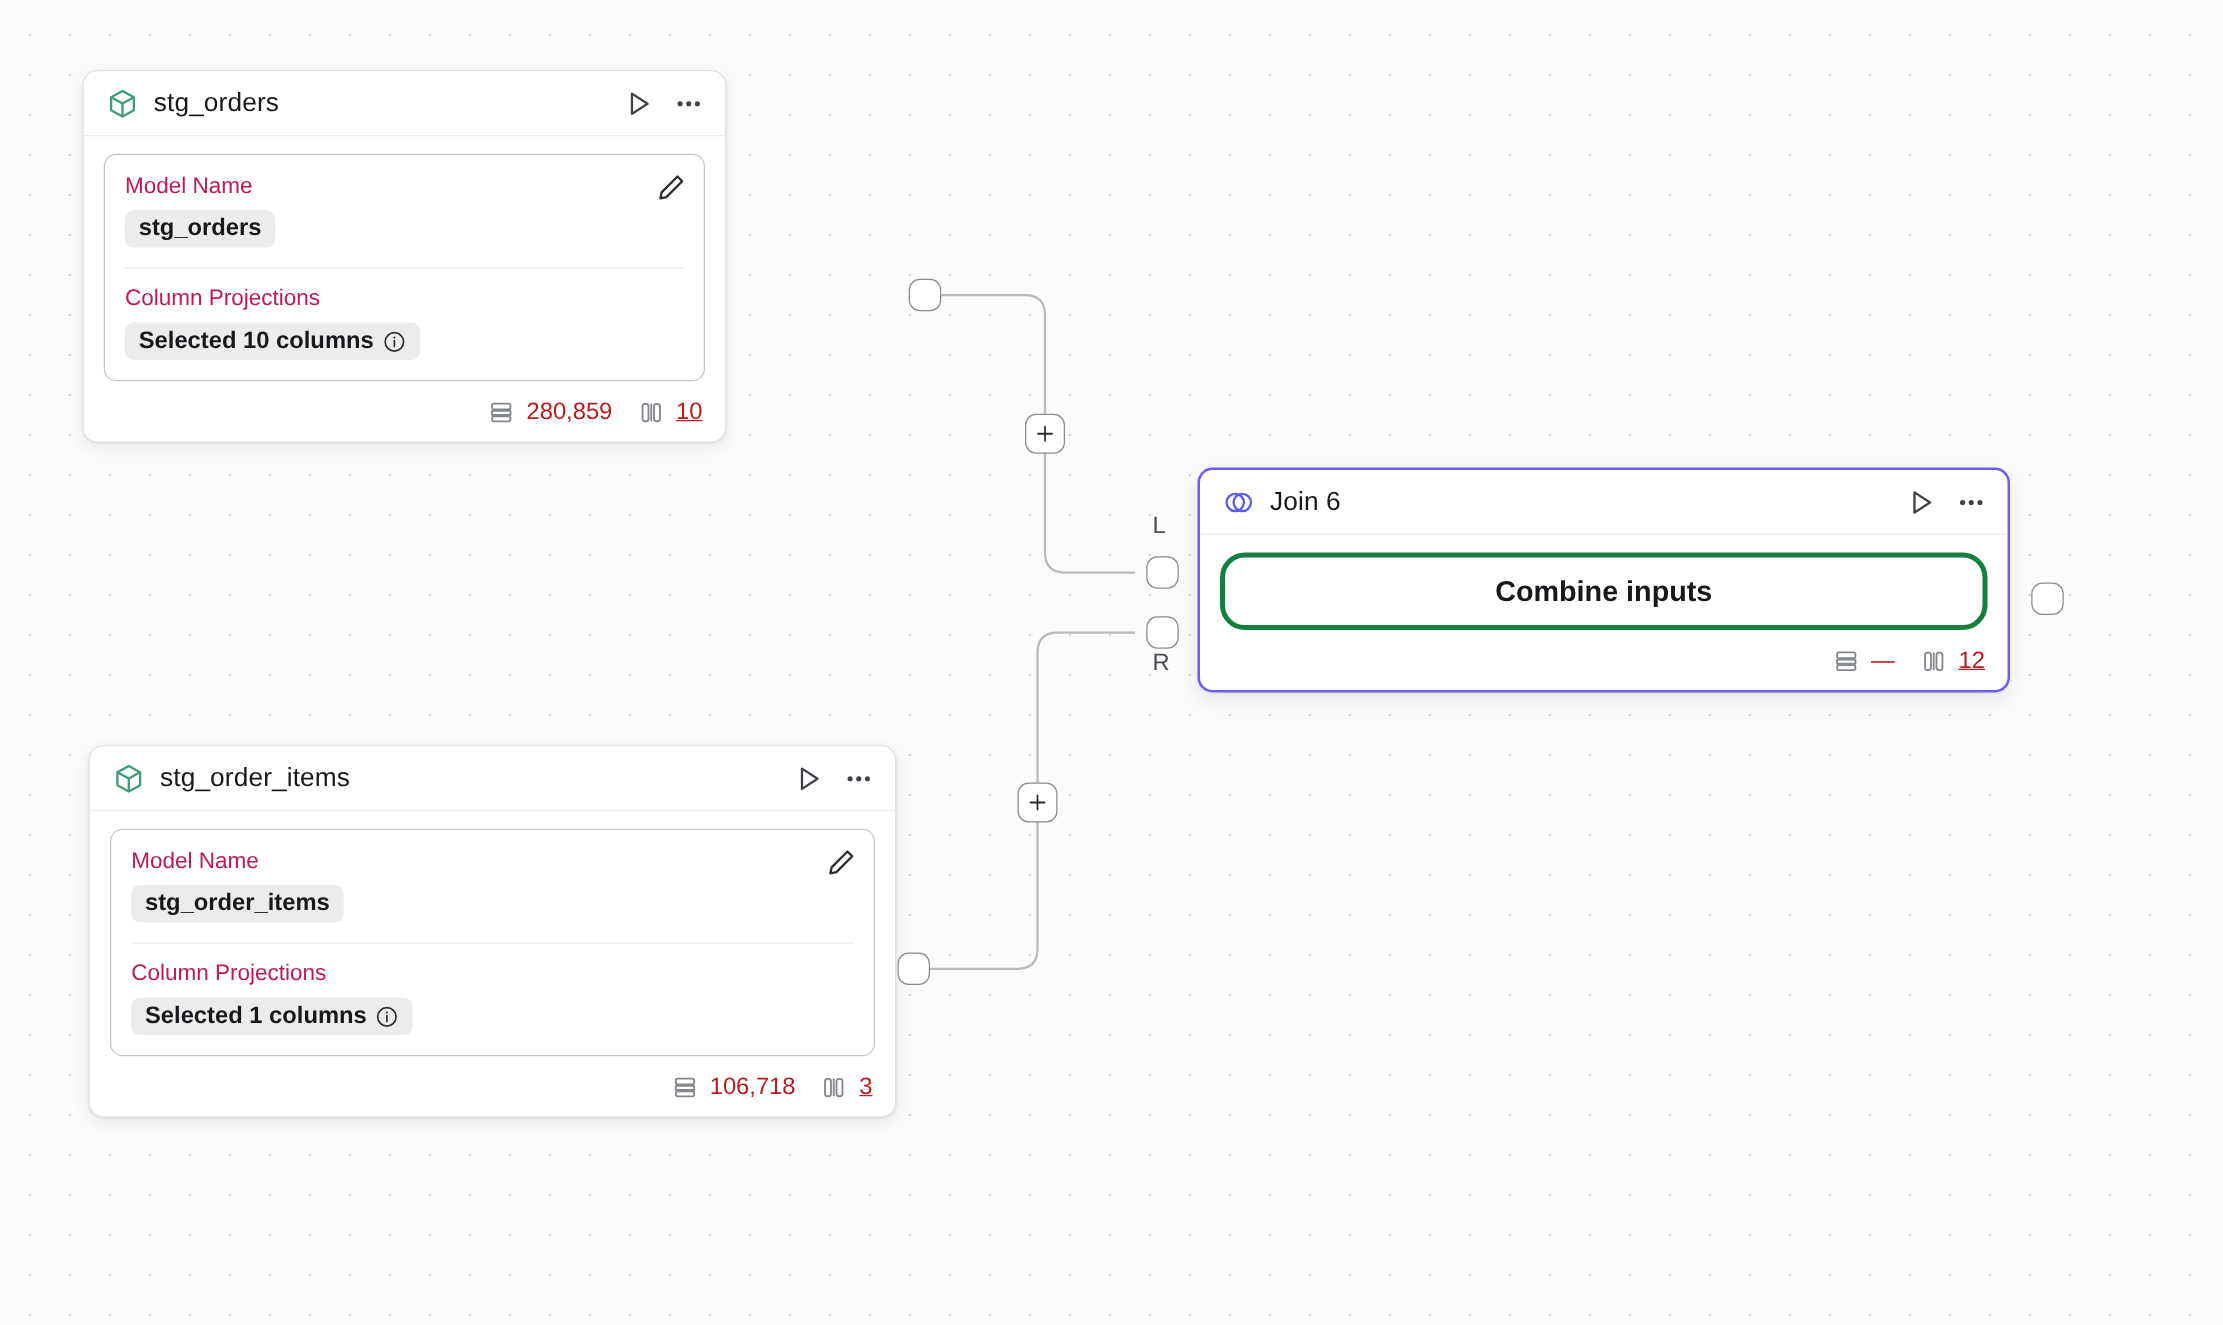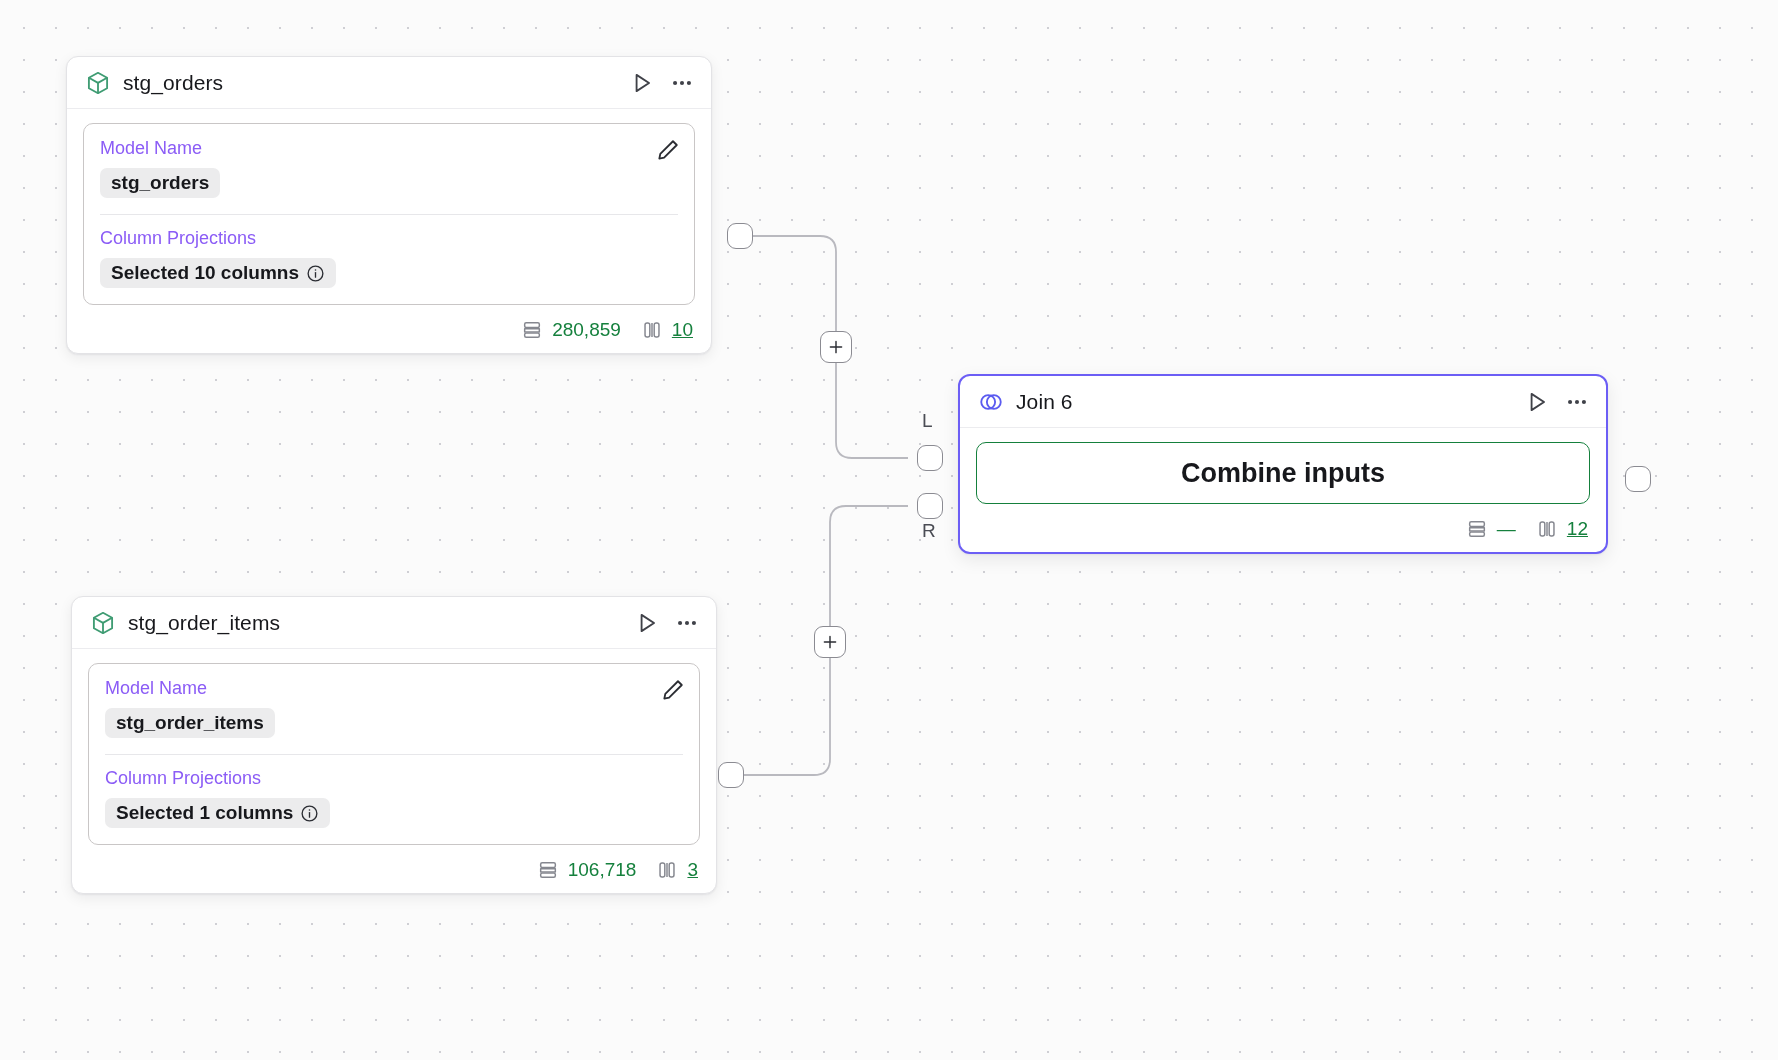--- a/index.html
+++ b/index.html
@@ -80,21 +80,21 @@
 
   .config-box {
     border: 1px solid #c9c6c6;
     border-radius: 10px;
     padding: 14px 16px 16px 16px;
     position: relative;
     box-sizing: border-box;
   }
   .field-label {
     font-size: 18px;
-    color: #8b5cf6;
+    color: #be185d;
     margin-bottom: 9px;
   }
   .chip {
     display: inline-flex;
     align-items: center;
     gap: 7px;
     background: #ececed;
     border-radius: 7px;
     padding: 4px 11px;
     font-size: 19px;
@@ -106,40 +106,40 @@
     background: #e7e7ea;
     margin: 16px 0 13px 0;
   }
   .edit-btn {
     position: absolute;
     right: 13px;
     top: 13px;
   }
 
   .combine-box {
-    border: 1px solid #15803d;
-    border-radius: 10px;
+    border: 4px solid #15803d;
+    border-radius: 20px;
     height: 62px;
     display: flex;
     align-items: center;
     justify-content: center;
-    font-size: 27px;
+    font-size: 23px;
     font-weight: bold;
     color: #17181c;
     box-sizing: border-box;
   }
 
   .node-footer {
     display: flex;
     align-items: center;
     justify-content: flex-end;
     gap: 10px;
     padding: 8px 18px 12px 18px;
     font-size: 19px;
-    color: #15803d;
+    color: #b91c1c;
   }
   .stat {
     display: inline-flex;
     align-items: center;
     gap: 9px;
   }
   .stat + .stat { margin-left: 10px; text-decoration: underline; }
 
   
   .port {
@@ -177,21 +177,21 @@
 
 <div id="canvas">
 
   <svg id="edges" viewBox="0 0 1778 1060" width="1778" height="1060">
 
     <path d="M 753 236 H 820 Q 836 236 836 252 V 442 Q 836 458 852 458 H 908" fill="none" stroke="#b9b9bf" stroke-width="1.8"></path>
 
     <path d="M 744 775 H 814 Q 830 775 830 759 V 522 Q 830 506 846 506 H 908" fill="none" stroke="#b9b9bf" stroke-width="1.8"></path>
   </svg>
 
-  <div class="node" style="left:66px; top:56px; width:646px;">
+  <div class="node" style="left:66px; top:56px; width:515px;">
 
     <div class="node-header">
       <span class="icon-btn">
         <svg width="26" height="26" viewBox="0 0 24 24" fill="none" stroke="#3f9c73" stroke-width="1.7" stroke-linejoin="round">
           <path d="M12 2.6 L20.4 7.2 V16.8 L12 21.4 L3.6 16.8 V7.2 Z"></path>
           <path d="M3.6 7.2 L12 11.9 L20.4 7.2"></path>
           <path d="M12 11.9 V21.4"></path>
         </svg>
       </span>
       <span class="node-title">stg_orders</span>

